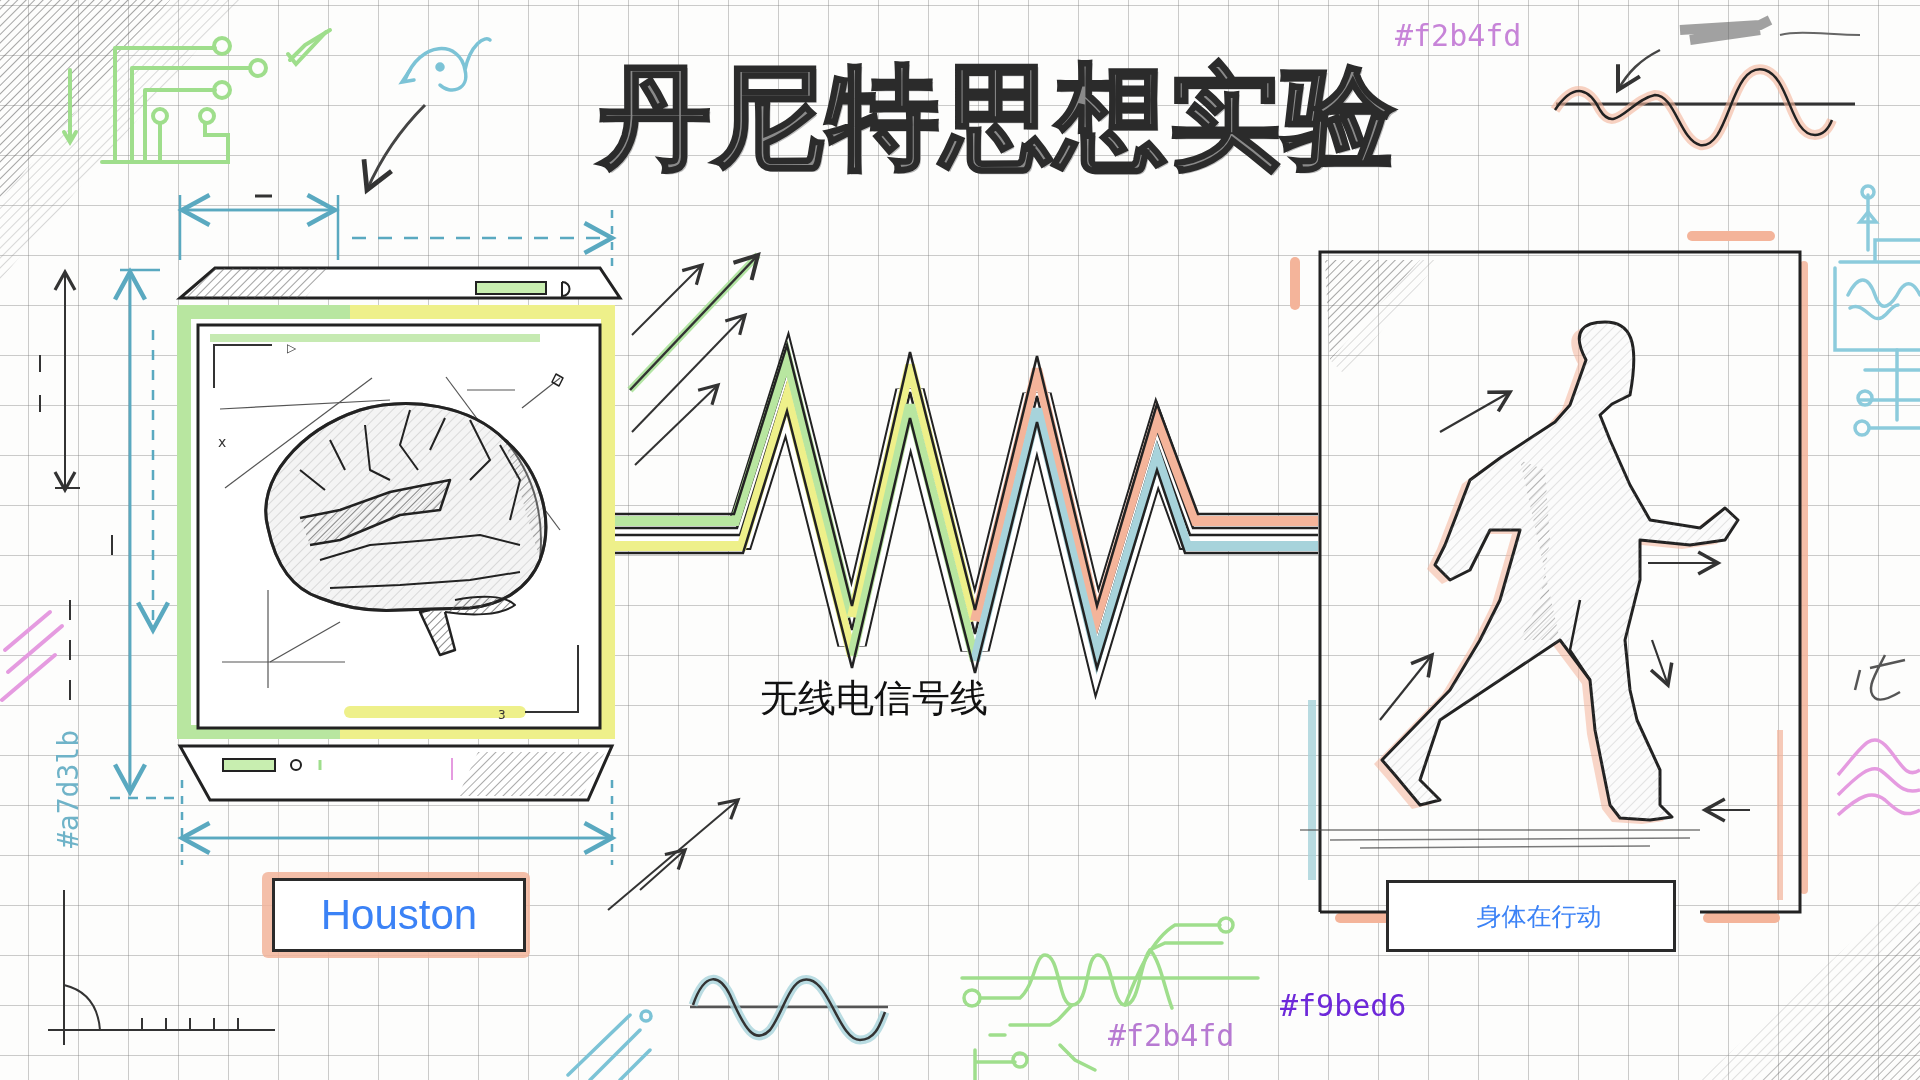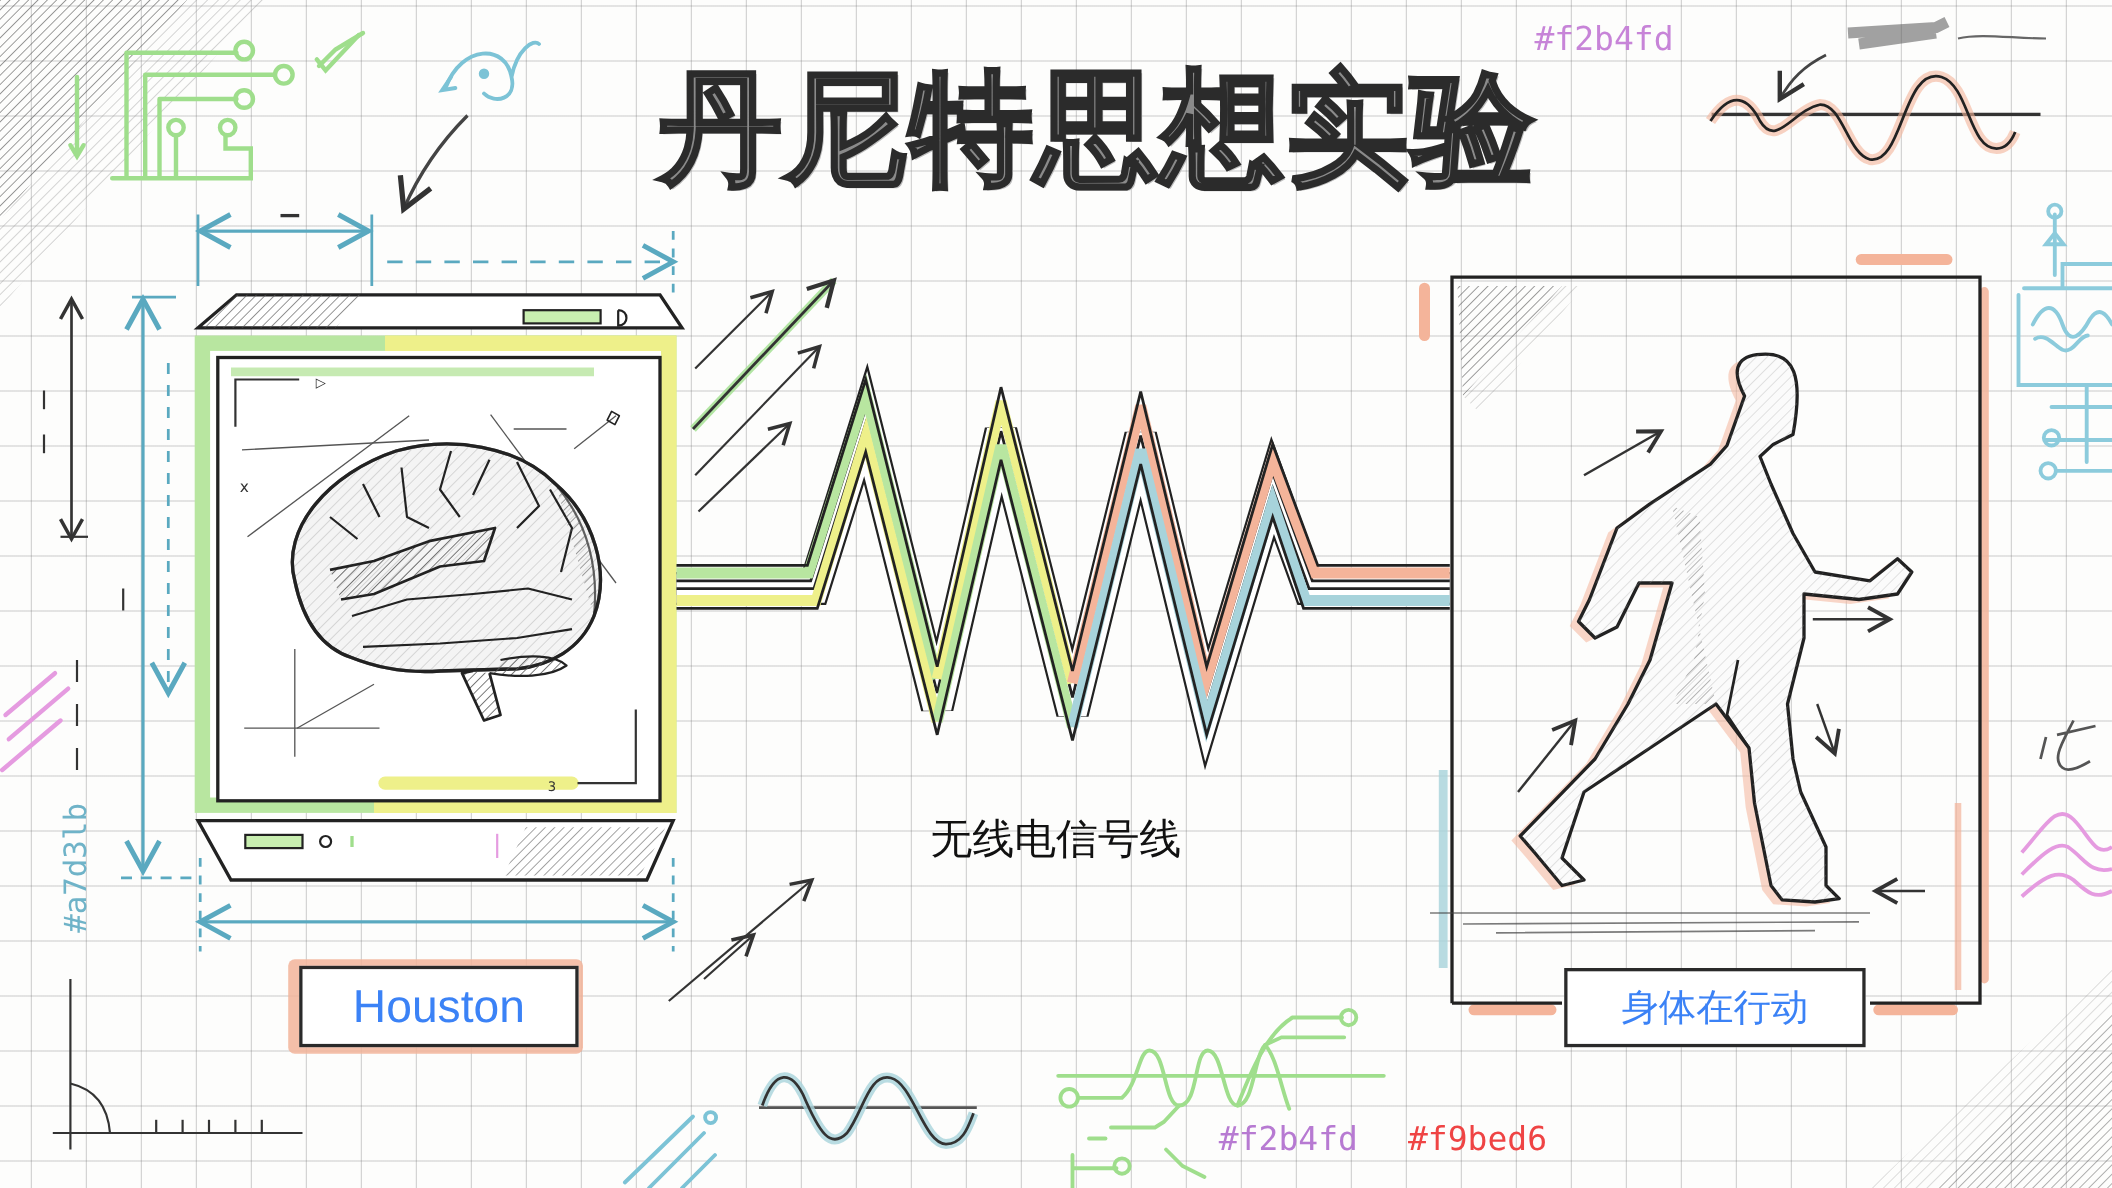--- a/index.html
+++ b/index.html
@@ -14,27 +14,27 @@
   .title{position:absolute;left:560px;top:52px;width:800px;height:130px;
     font-family:"DejaVu Sans",sans-serif;font-weight:bold;font-size:112px;line-height:130px;
     text-align:center;letter-spacing:2px;color:#8a8a8a;
     -webkit-text-stroke:3px #2b2b2b;
     text-shadow:2px 2px 0 #bcbcbc;margin-left:38px;}
   .label-box{position:absolute;background:#fff;border:3px solid #2a2a2a;
     display:flex;align-items:center;justify-content:center;color:#3b82f6;}
   .houston-wrap{position:absolute;left:262px;top:872px;width:268px;height:86px;
     background:#f2b49a;border-radius:6px;opacity:0.85;}
   .houston{left:272px;top:878px;width:248px;height:68px;font-family:"Liberation Sans",sans-serif;font-size:42px;}
-  .body-label{left:1422px;top:880px;width:268px;height:66px;font-size:34px;}
-  .signal-label{position:absolute;left:760px;top:732px;width:400px;height:60px;
-    text-align:center;font-size:38px;color:#111;line-height:60px;}
+  .body-label{left:1386px;top:880px;width:268px;height:66px;font-size:25px;padding-left:16px;}
+  .signal-label{position:absolute;left:760px;top:668px;width:400px;height:60px;
+    font-size:38px;color:#111;line-height:60px;}
   .hex{position:absolute;font-family:"DejaVu Sans Mono",monospace;font-size:30px;}
   .hex-top{left:1395px;top:18px;color:#c784d8;}
   .hex-b1{left:1108px;top:1018px;color:#b77ad2;}
-  .hex-b2{left:1280px;top:1018px;color:#ef4444;}
+  .hex-b2{left:1280px;top:988px;color:#6d28d9;}
   .hex-left{left:52px;top:848px;color:#6fb3c8;transform:rotate(-90deg);transform-origin:left top;font-size:28px;}
 </style>
 </head>
 <body>
 
 <div class="grid"></div>
 
 <svg class="layer" viewBox="0 0 1920 1080">
   <defs>
     <pattern id="hatch" width="6" height="6" patternUnits="userSpaceOnUse" patternTransform="rotate(45)">

